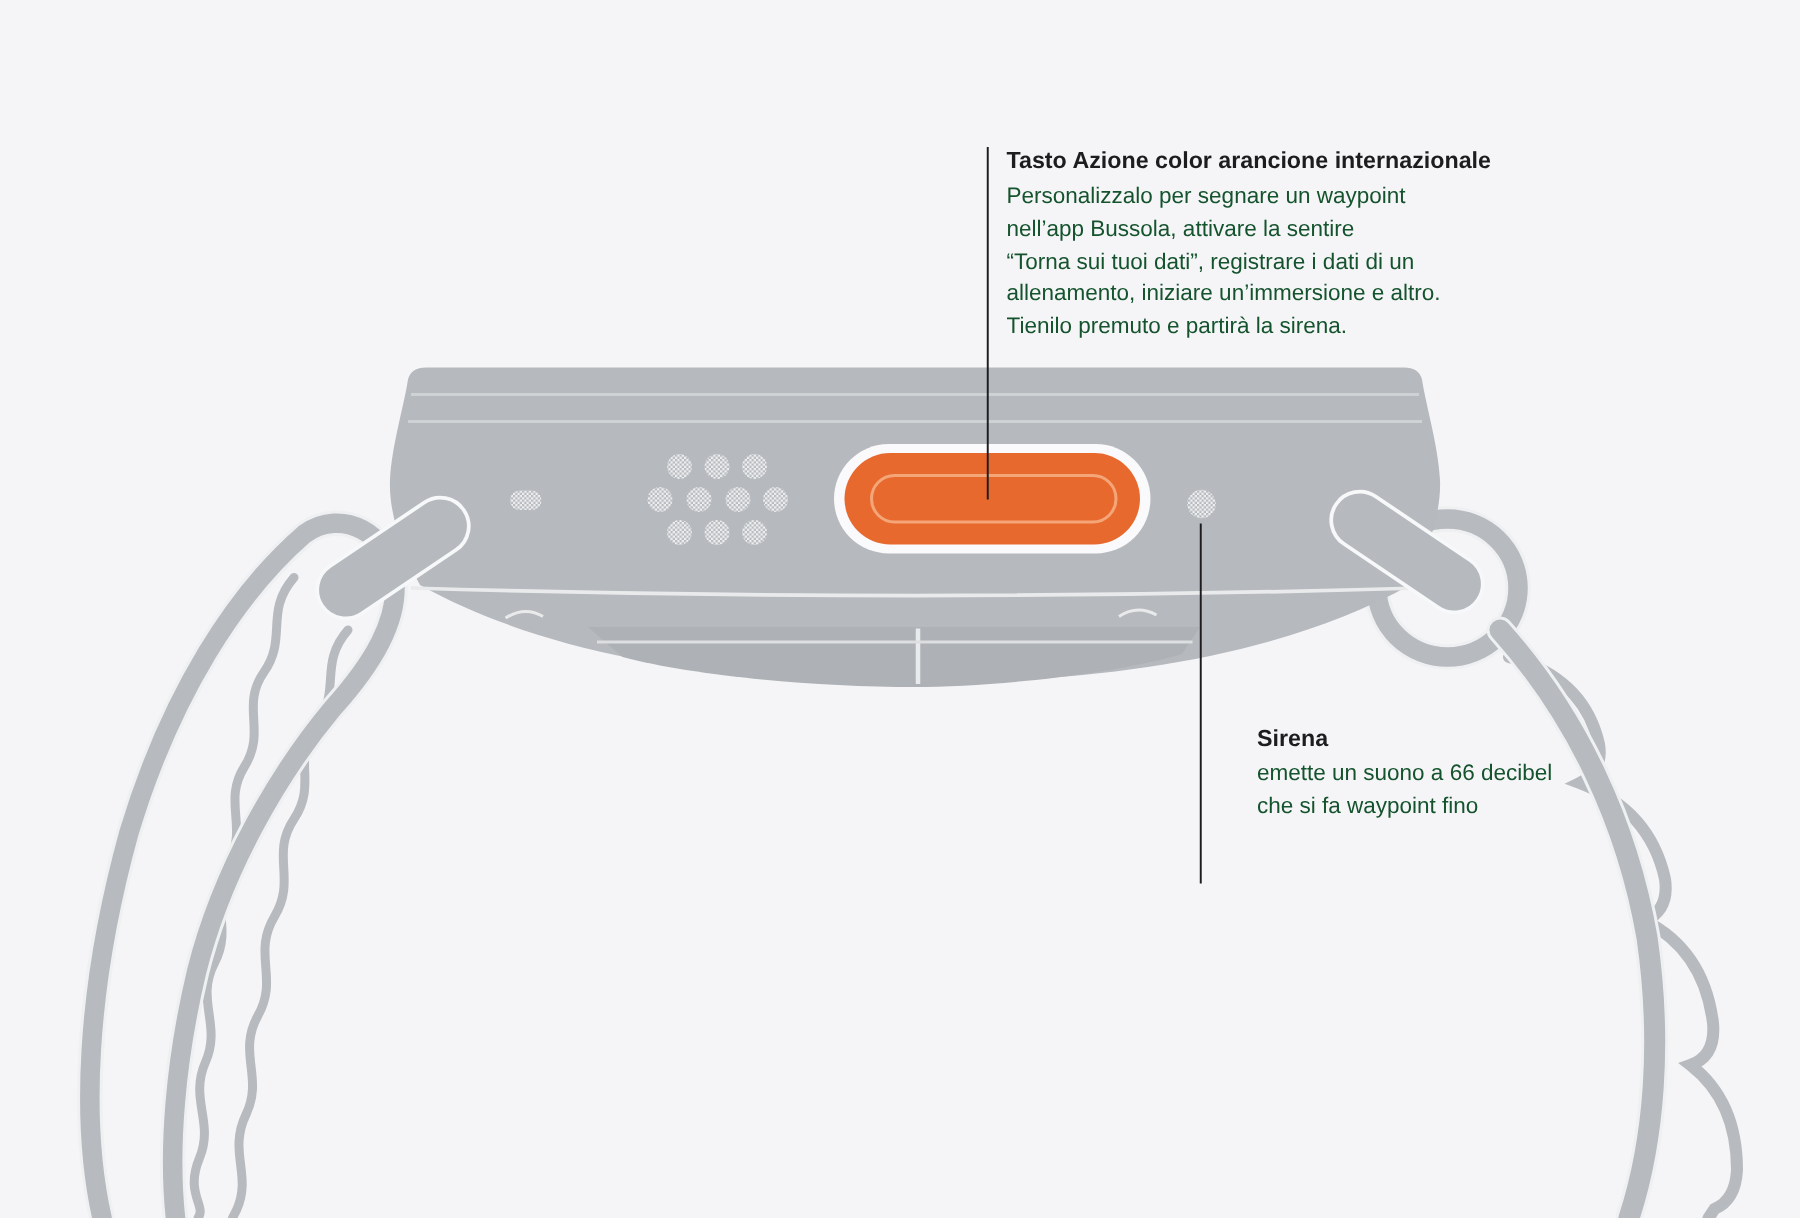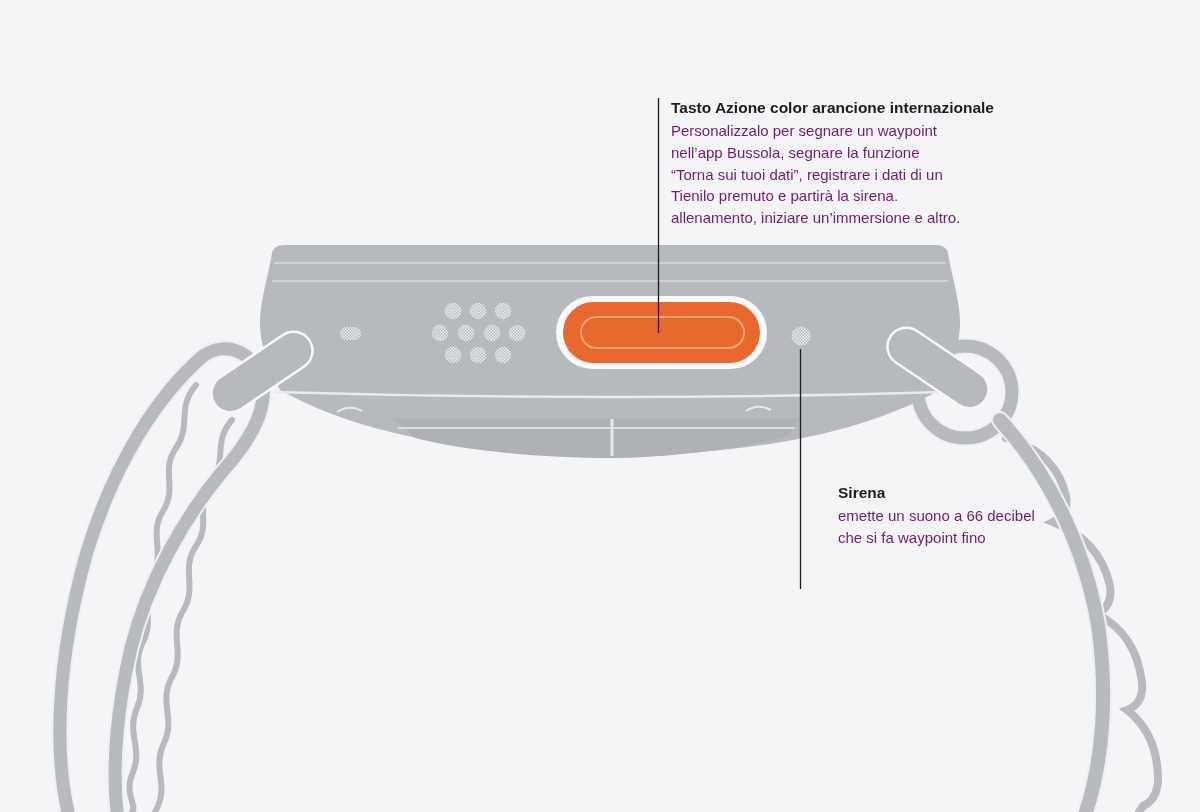--- a/index.html
+++ b/index.html
@@ -19,21 +19,21 @@
   .callout .title{
     font-size:15.5px;
     font-weight:700;
     color:#1d1d1f;
     line-height:22px;
     margin:0 0 1px 0;
   }
   .callout .line{
     font-size:15px;
     font-weight:400;
-    color:#701a75;
+    color:#14532d;
     line-height:21.8px;
   }
   #callout-action{left:671px;top:97px;}
   #callout-siren{left:810px;top:482px;margin-left:28px;}
 </style>
 </head>
 <body>
 
 <div class="stage">
 
@@ -130,24 +130,24 @@
 
     <circle cx="801" cy="336" r="9.5" fill="url(#mesh)"></circle>
 
     <line x1="658.5" y1="98" x2="658.5" y2="333" stroke="#1d1d1f" stroke-width="1.3"></line>
     <line x1="800.5" y1="349" x2="800.5" y2="589" stroke="#1d1d1f" stroke-width="1.3"></line>
   </svg>
 
   <div class="callout" id="callout-action">
     <div class="title">Tasto Azione color arancione internazionale</div>
     <div class="line">Personalizzalo per segnare un waypoint</div>
-    <div class="line">nell’app Bussola, segnare la funzione</div>
+    <div class="line">nell’app Bussola, attivare la sentire</div>
     <div class="line">“Torna sui tuoi dati”, registrare i dati di un</div>
+    <div class="line">allenamento, iniziare un’immersione e altro.</div>
     <div class="line">Tienilo premuto e partirà la sirena.</div>
-    <div class="line">allenamento, iniziare un’immersione e altro.</div>
   </div>
 
   <div class="callout" id="callout-siren">
     <div class="title">Sirena</div>
     <div class="line">emette un suono a 66 decibel</div>
     <div class="line">che si fa waypoint fino</div>
   </div>
 
 </div>
 

